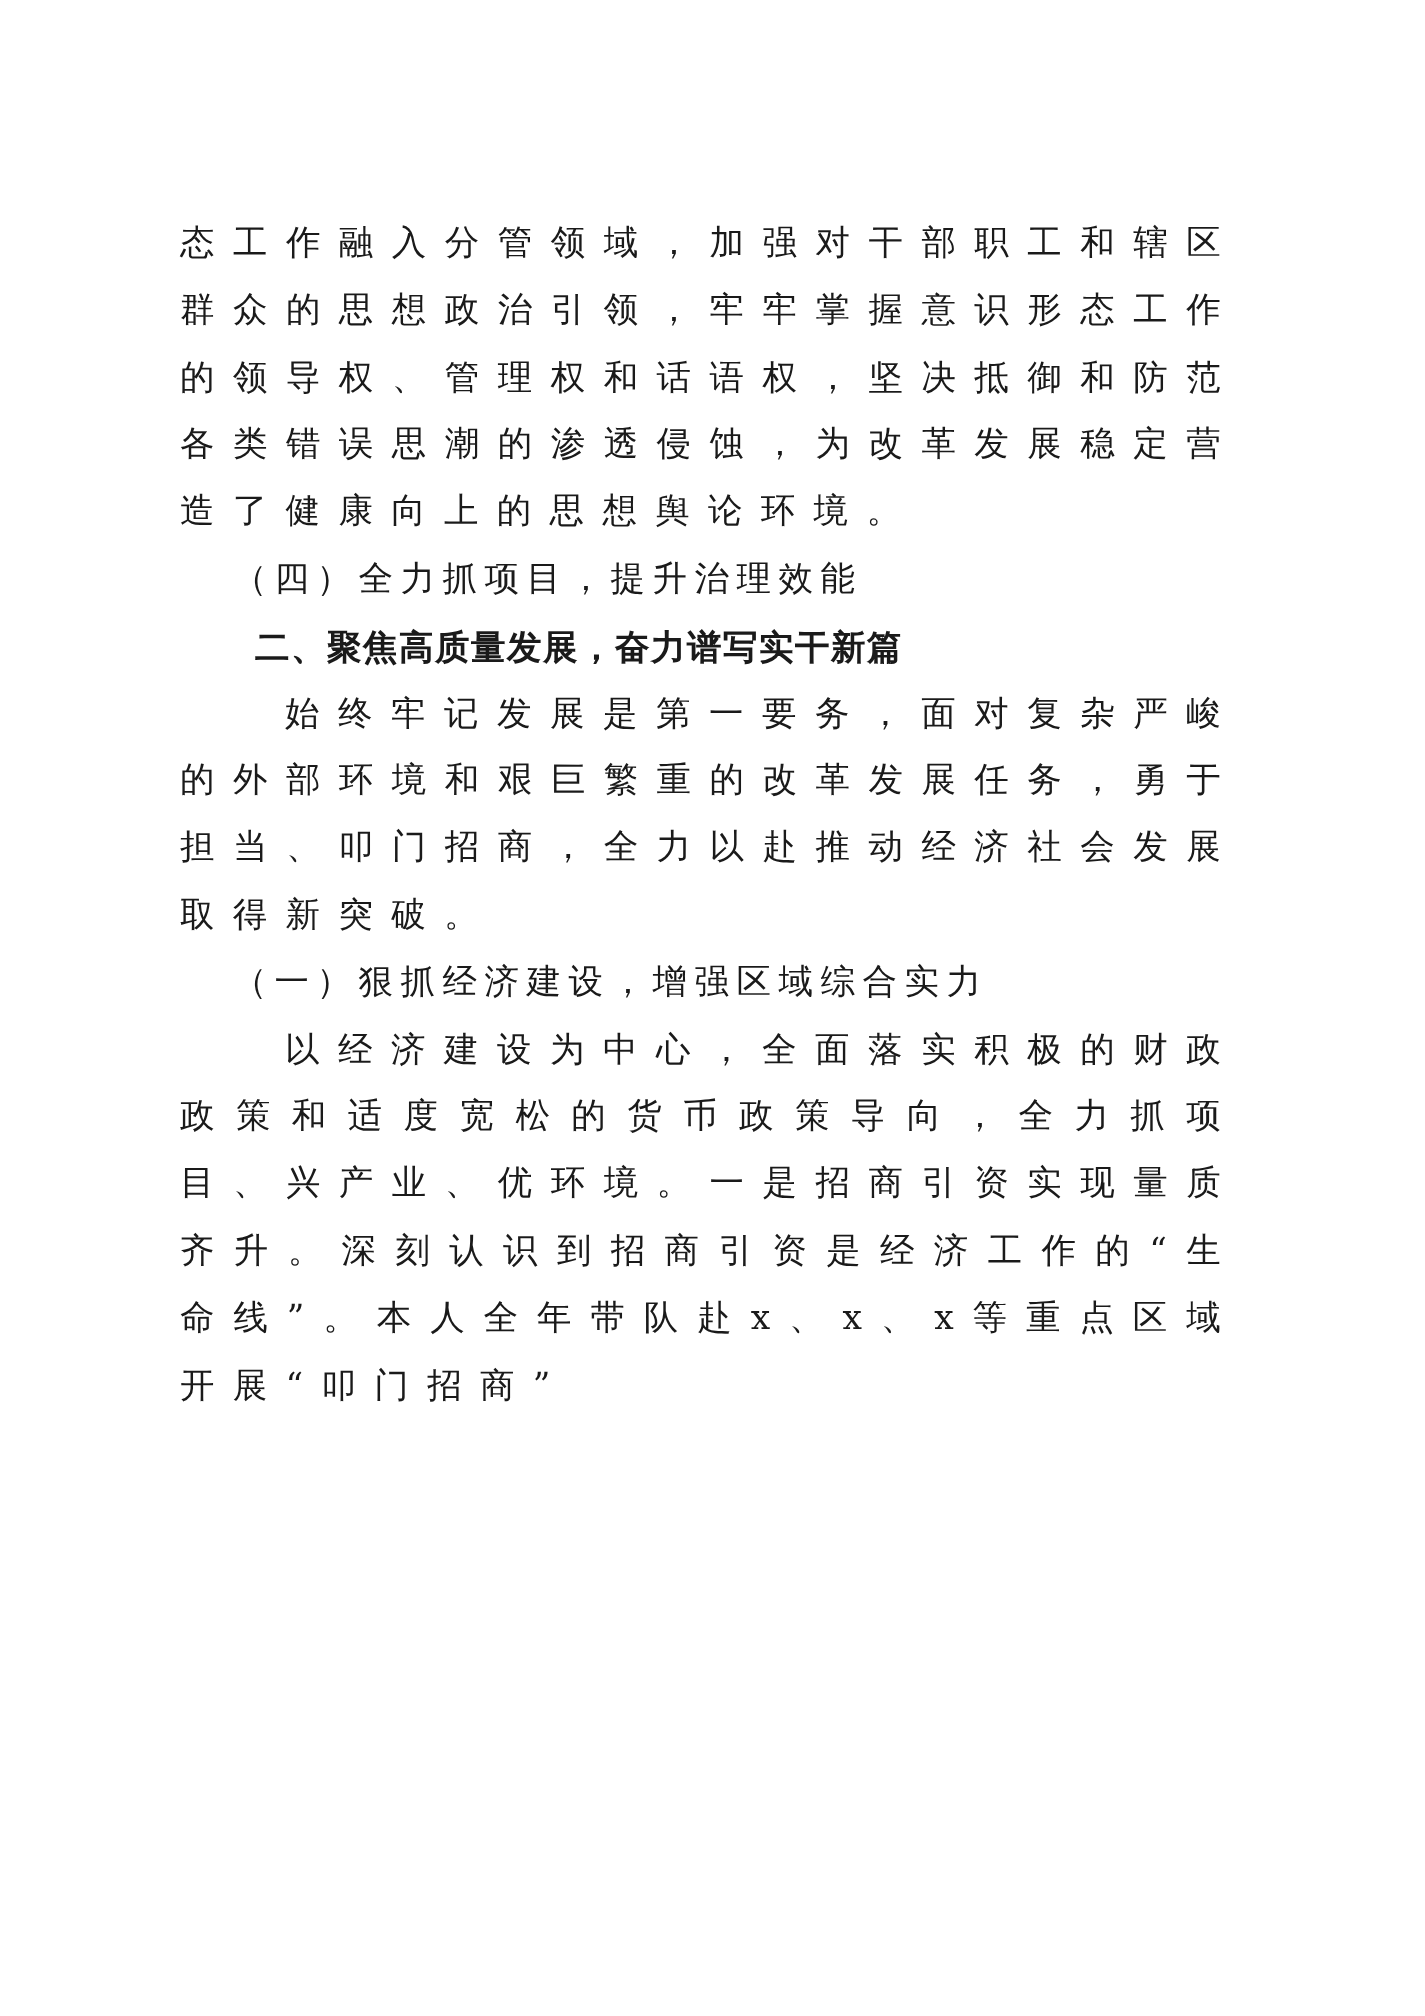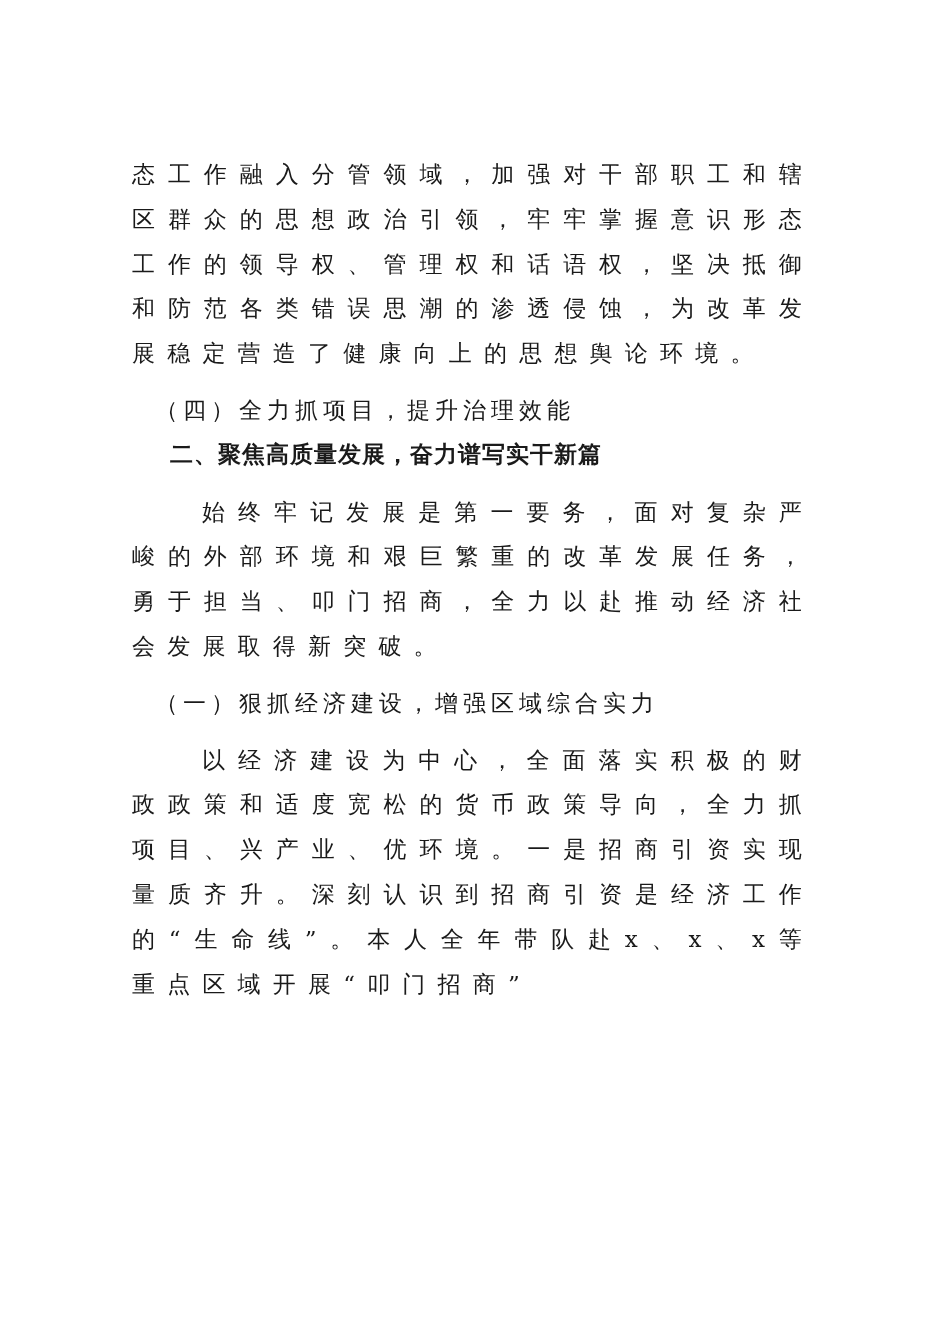--- a/index.html
+++ b/index.html
@@ -8,32 +8,32 @@
     position: absolute;
     left: 120px;
     top: 140px;
     width: 706px;
     color: #1a1a1a;
     font-family: "DejaVu Serif", "Liberation Serif", serif;
     font-size: 23px;
     line-height: 44.8px;
     letter-spacing: 12.2px;
   }
-  .para { margin: 12px; text-align: justify; text-align-last: left; word-break: break-all; }
+  .para { margin: 0; text-align: justify; text-align-last: left; word-break: break-all; }
   .indent { text-indent: 70px; }
   .sub-heading {
     margin: 0;
     padding-left: 35px;
     font-family: "DejaVu Serif", "Liberation Serif", serif;
     letter-spacing: 5px;
   }
   .main-heading {
     margin: 0;
     padding-left: 50px;
-    font-family: Liberation Serif, serif;
+    font-family: Liberation Sans, sans-serif;
     font-weight: bold;
     letter-spacing: 1px;
   }
 </style>
 </head>
 <body>
 
 <div class="page">
   <p class="para">态工作融入分管领域，加强对干部职工和辖区群众的思想政治引领，牢牢掌握意识形态工作的领导权、管理权和话语权，坚决抵御和防范各类错误思潮的渗透侵蚀，为改革发展稳定营造了健康向上的思想舆论环境。</p>
   <p class="sub-heading">（四）全力抓项目，提升治理效能</p>

